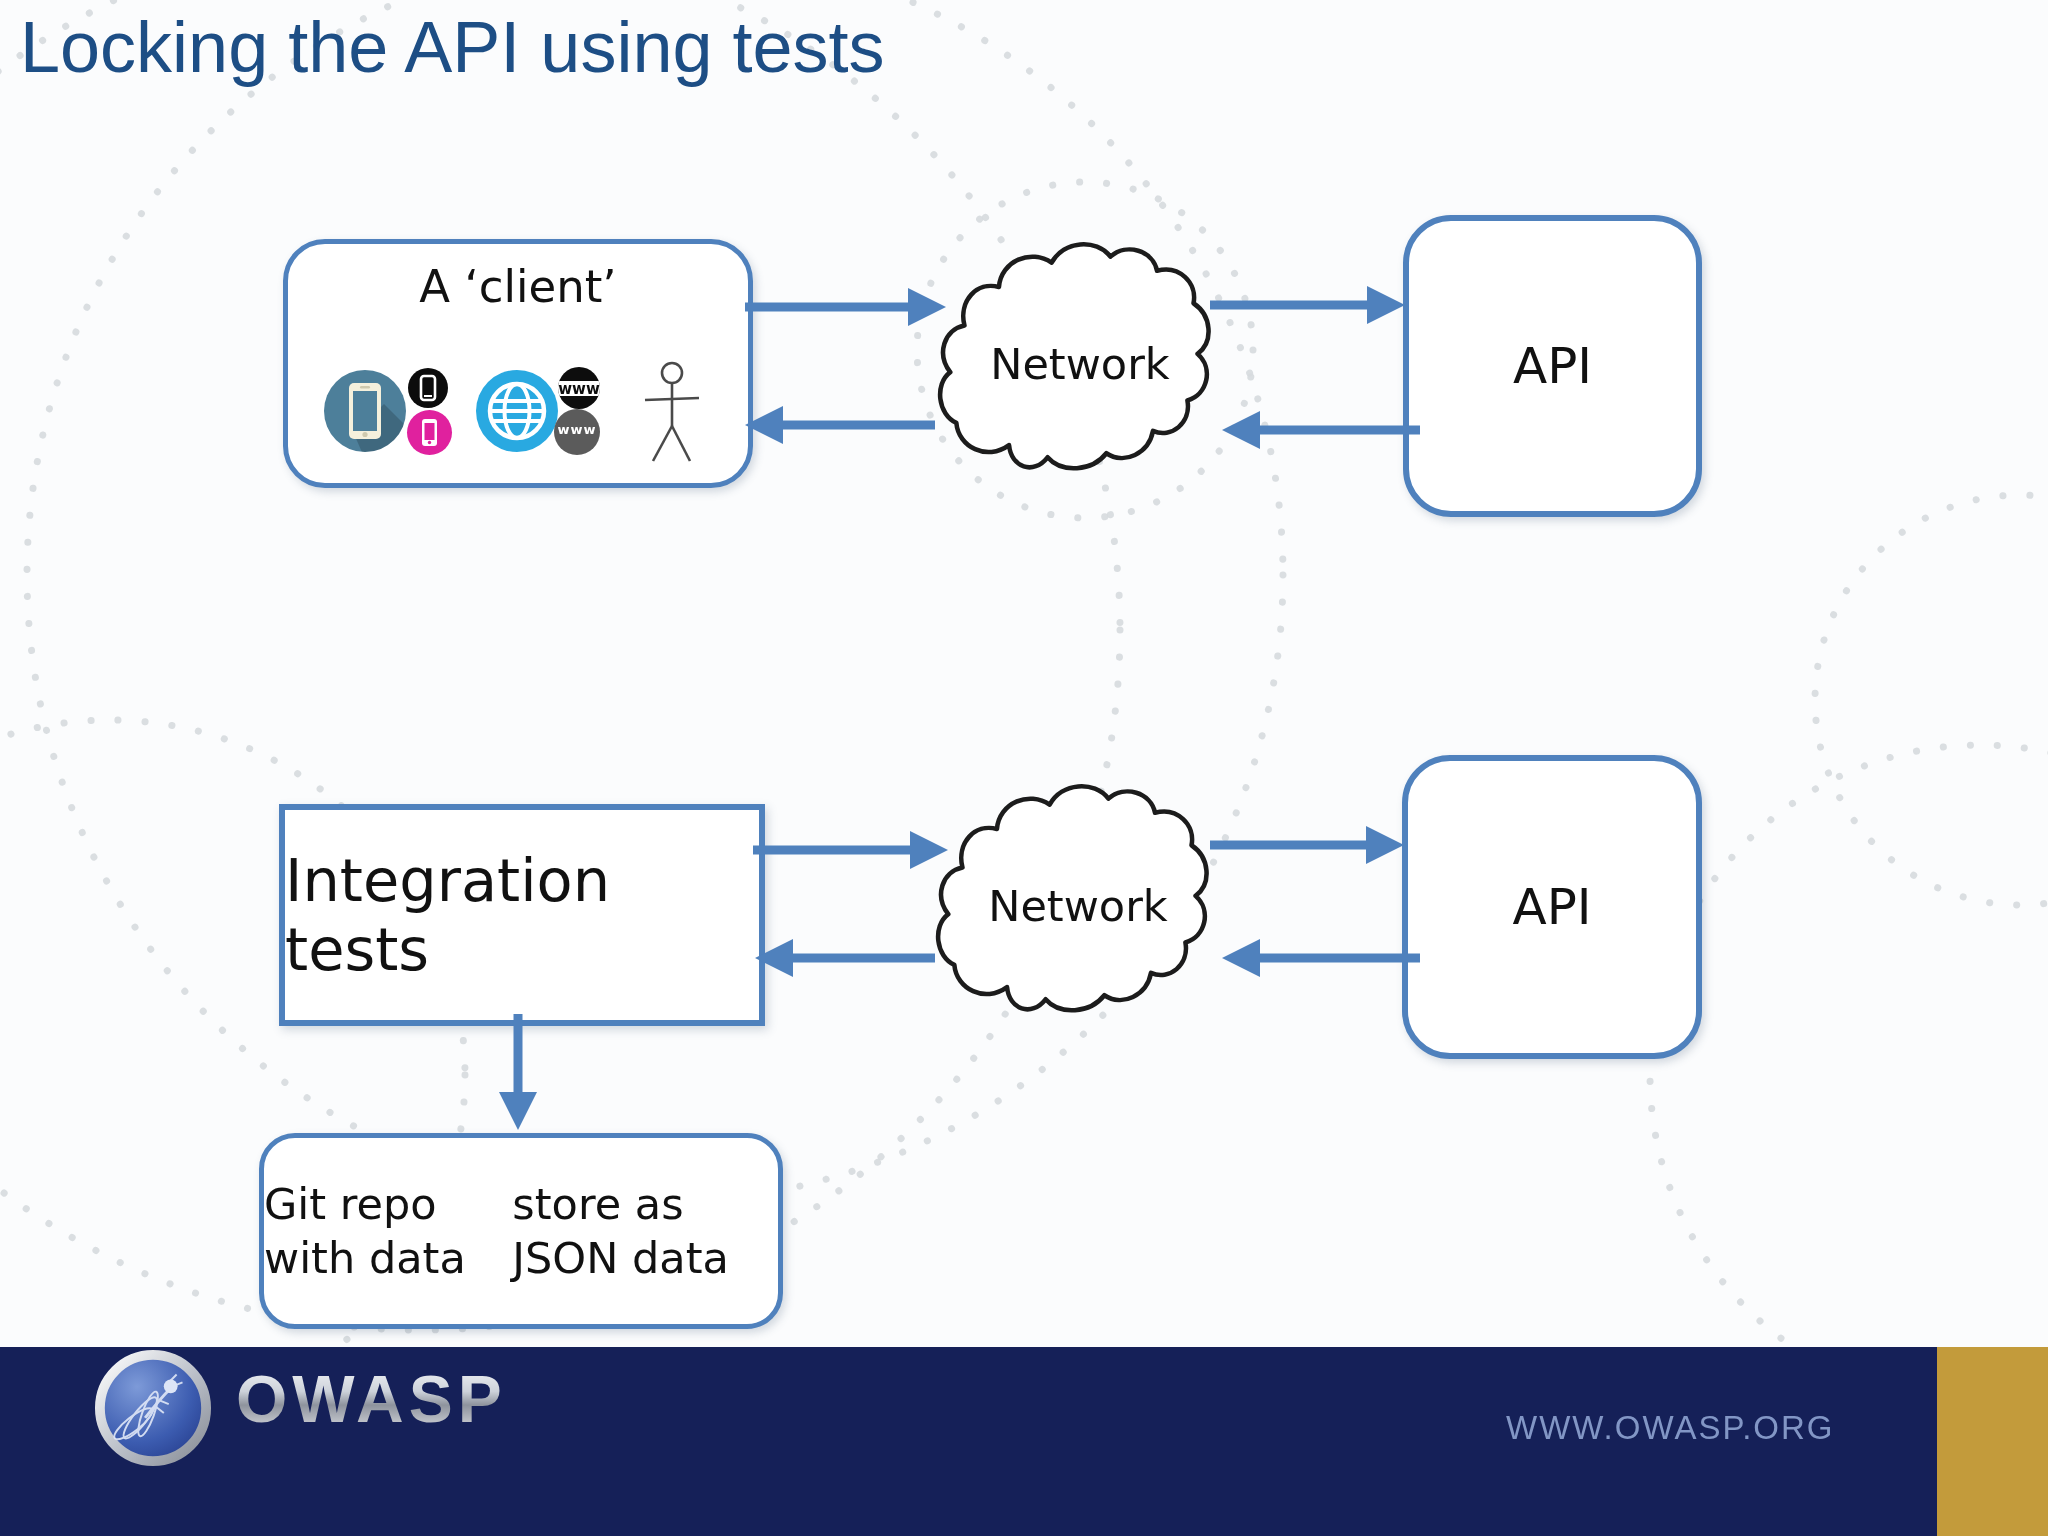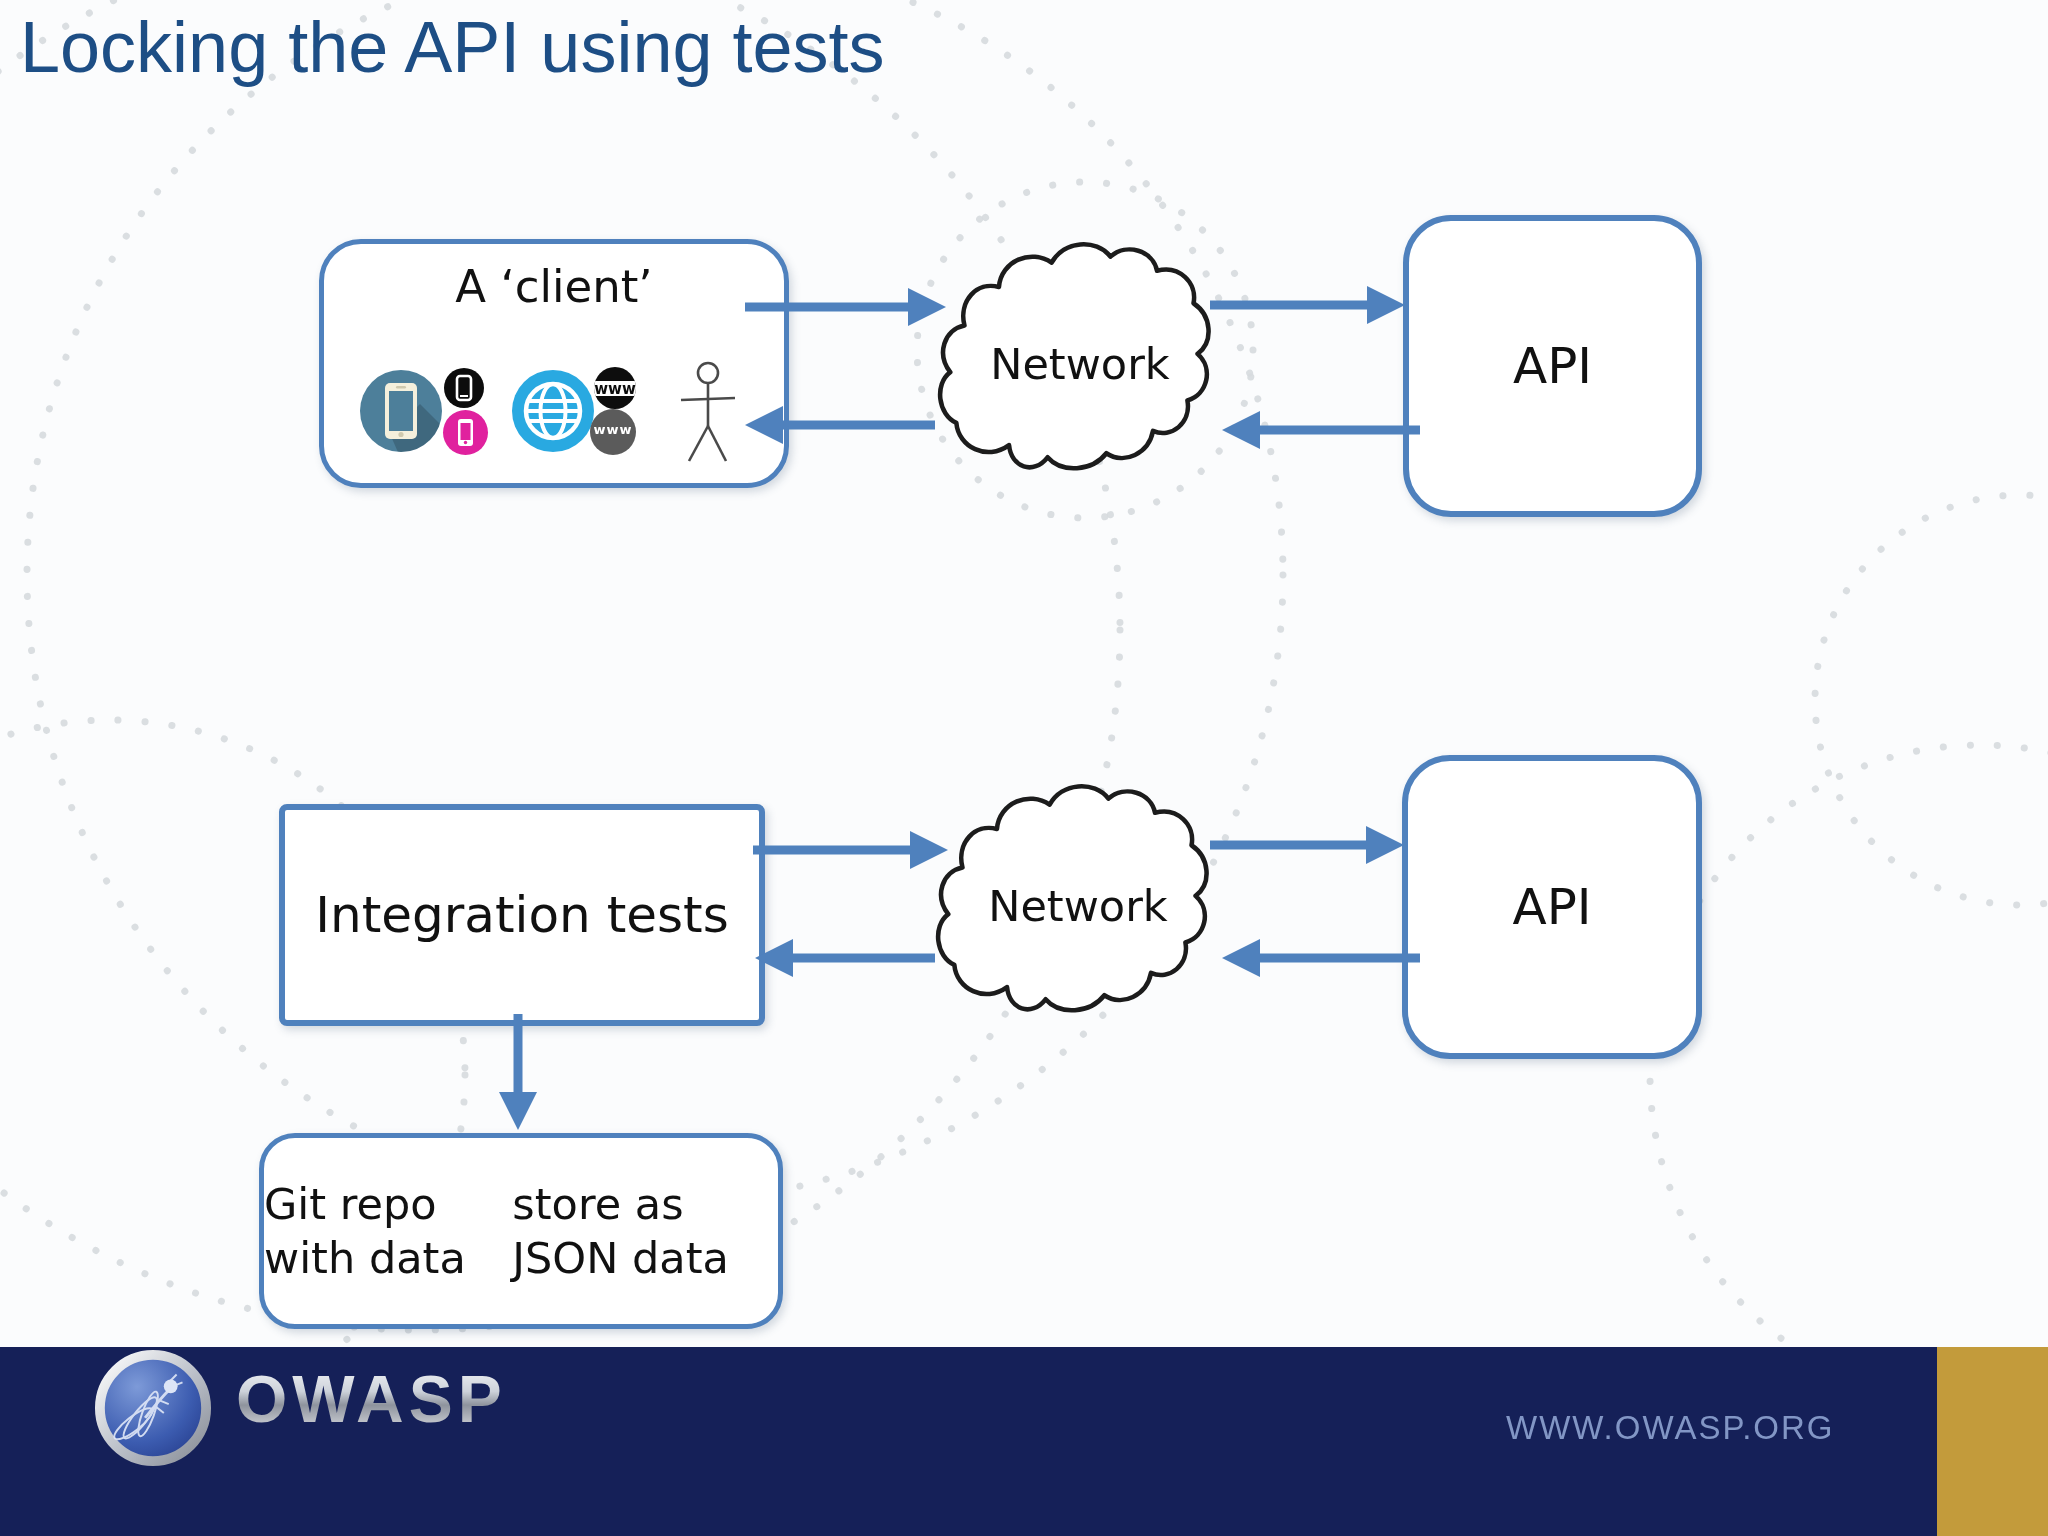--- a/index.html
+++ b/index.html
@@ -20,25 +20,25 @@
   }
 
   
   .dbox{
     position:absolute;background:#ffffff;border:6px solid #4f81bd;z-index:2;
     box-shadow:3px 4px 9px rgba(70,90,120,.22);
     display:flex;align-items:center;justify-content:center;
     color:#111;font-family:"DejaVu Sans", sans-serif;
   }
   .client-box{left:283px;top:239px;width:460px;height:239px;border-radius:42px;border-width:5px;
-    display:block;margin-left:36px;}
+    display:block;}
   .client-label{margin-top:16px;text-align:center;font-size:45px;}
   .api-box-top{left:1403px;top:215px;width:287px;height:290px;border-radius:48px;font-size:50px;}
   .api-box-bottom{left:1402px;top:755px;width:288px;height:292px;border-radius:48px;font-size:50px;}
-  .tests-box{left:279px;top:804px;width:474px;height:210px;border-radius:8px;font-size:50px;}
+  .tests-box{left:279px;top:804px;width:474px;height:210px;border-radius:0;font-size:59px;}
   .git-box{left:259px;top:1133px;width:514px;height:186px;border-radius:36px;border-width:5px;
     flex-direction:row;font-size:43px;line-height:1.26;align-items:center;}
   .git-line{white-space:pre-wrap;}
 
   
   .cloud{position:absolute;z-index:2;width:300px;height:266px;}
   .cloud svg{position:absolute;left:0;top:0;overflow:visible;}
   .cloud-top{left:930px;top:228px;}
   .cloud-bottom{left:928px;top:770px;}
   .cloud-label{

